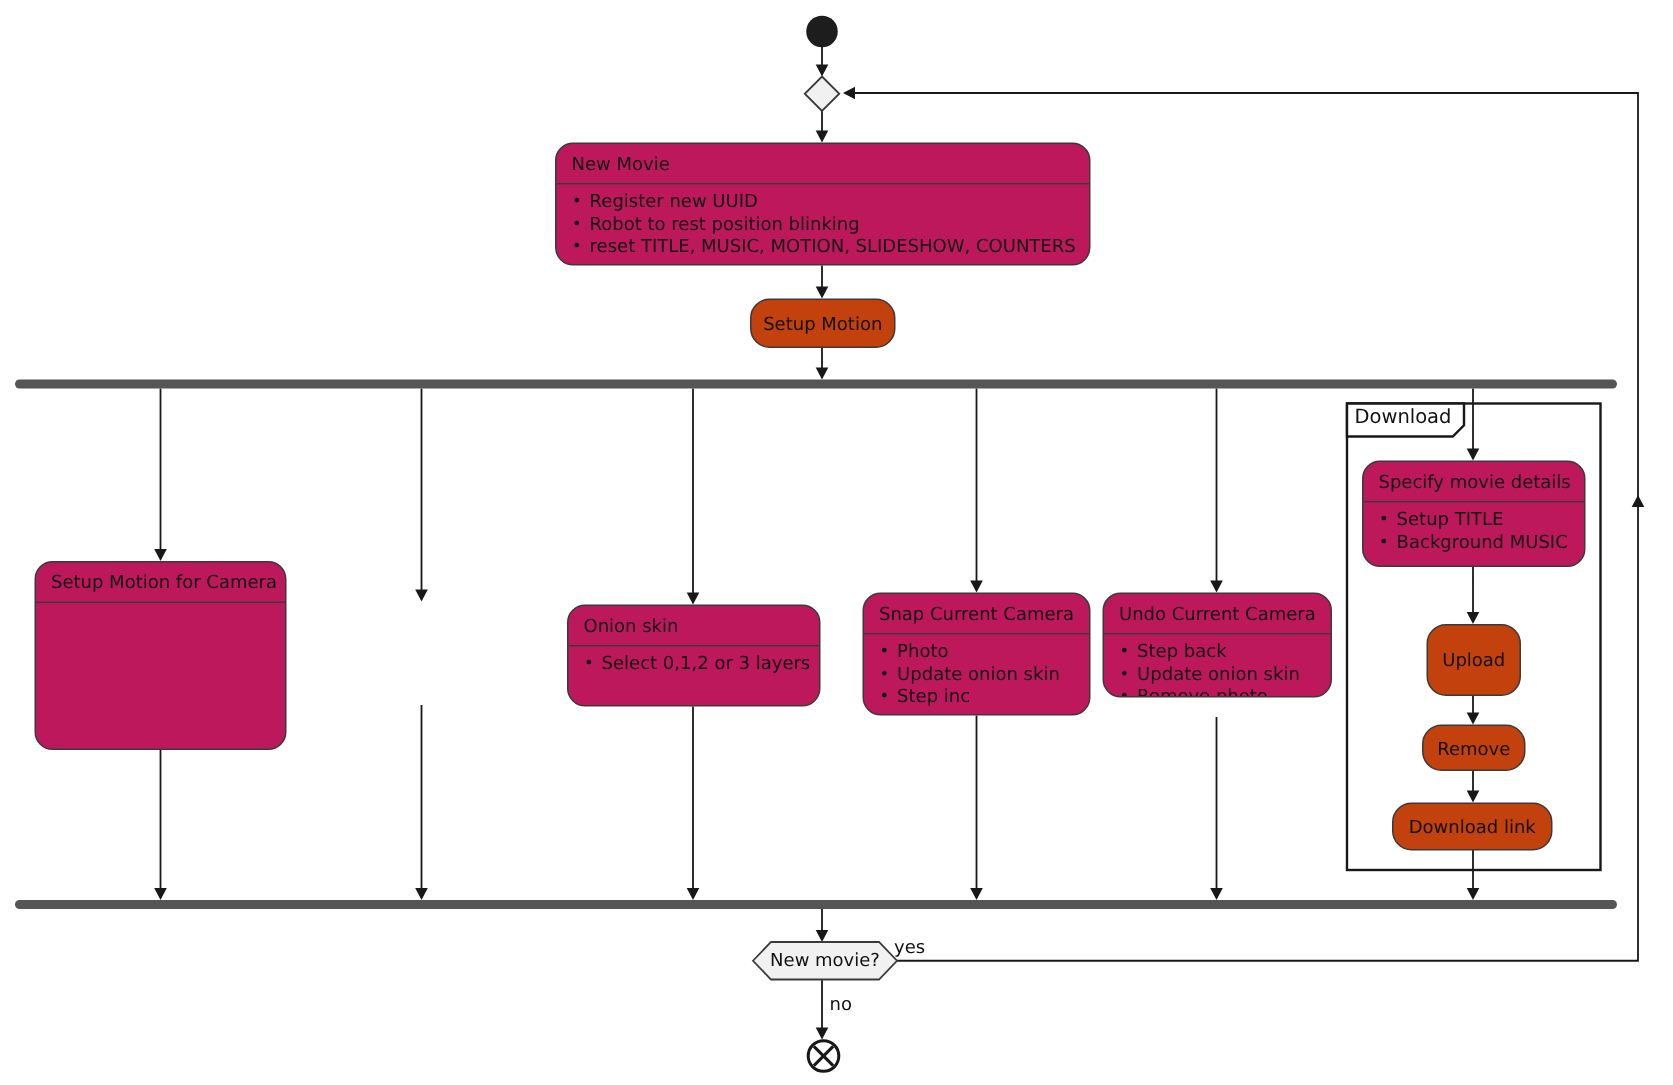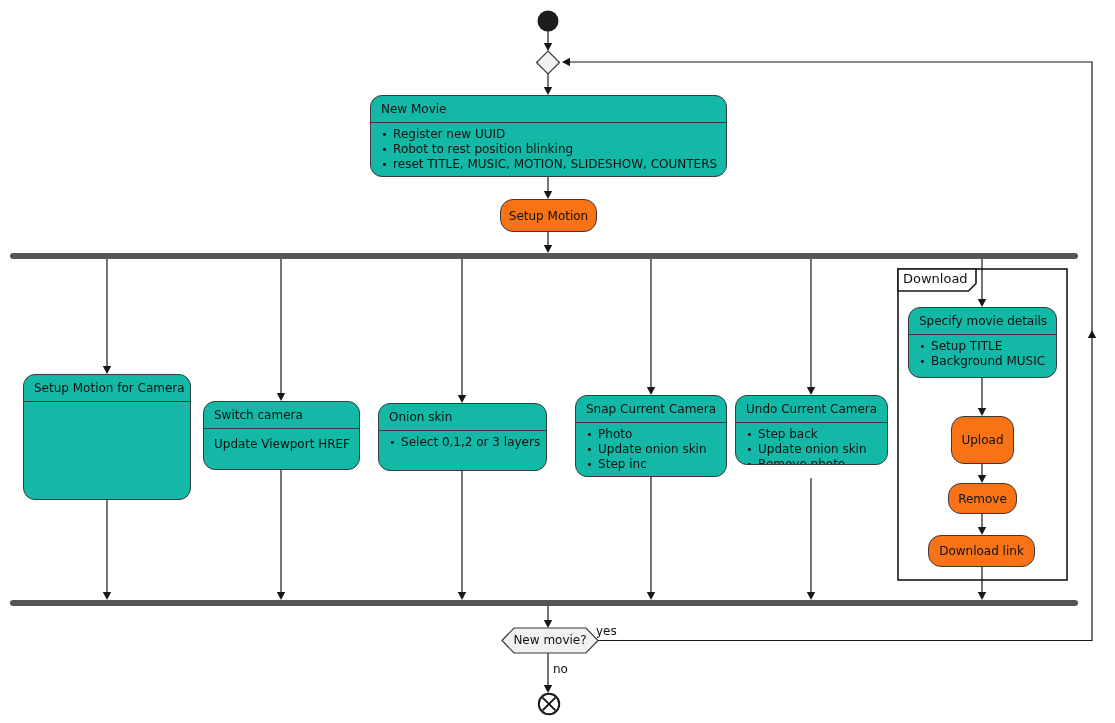--- a/index.html
+++ b/index.html
@@ -7,34 +7,34 @@
     position:relative;
     width:1115px;height:723px;
     background:#ffffff;
     font-family:"DejaVu Sans","Liberation Sans",sans-serif;
     font-size:12px;color:#111111;
     overflow:hidden;
   }
   #edges{position:absolute;left:0;top:0;z-index:1;}
   .activity{
     position:absolute;z-index:2;box-sizing:border-box;
-    background:#14b8a6;border:1px solid #3a3a3a;border-radius:12px;
+    background:#be185d;border:1px solid #3a3a3a;border-radius:12px;
     overflow:hidden;
   }
   .activity-title{
     padding:6px 10px 5px 10px;line-height:15px;
     border-bottom:1px solid #3a3a3a;white-space:nowrap;
   }
   .activity-body{padding:4px 4px 4px 8px;}
   .item-row{line-height:15px;white-space:nowrap;}
   .dot{display:inline-block;margin:0 5px 0 2px;transform:scale(.9);}
   .plain-row{line-height:15px;padding:4px 2px 0 2px;white-space:nowrap;}
   .pill{
     position:absolute;z-index:2;box-sizing:border-box;
-    background:#f97316;border:1px solid #3a3a3a;border-radius:13px;
+    background:#c2410c;border:1px solid #3a3a3a;border-radius:13px;
     display:flex;align-items:center;justify-content:center;
     white-space:nowrap;overflow:hidden;
   }
   .floating-label{position:absolute;z-index:3;line-height:13px;white-space:nowrap;}
   .hex-label{
     position:absolute;z-index:3;width:96px;text-align:center;
     line-height:14px;white-space:nowrap;
   }
   .partition-label{position:absolute;z-index:3;line-height:14px;font-size:13px;white-space:nowrap;}
 </style>
@@ -136,26 +136,20 @@
   </div>
 
   <div class="pill" style="left:500px;top:199px;width:97px;height:33px">
     <span>Setup Motion</span>
   </div>
 
   <div class="activity" style="left:23px;top:374px;width:168px;height:126px">
     <div class="activity-title">Setup Motion for Camera</div>
   </div>
 
-  <div class="activity" style="left:203px;top:401px;width:157px;height:69px">
-    <div class="activity-title">Switch camera</div>
-    <div class="activity-body">
-      <div class="plain-row">Update Viewport HREF</div>
-    </div>
-  </div>
 
   <div class="activity" style="left:378px;top:403px;width:169px;height:68px">
     <div class="activity-title">Onion skin</div>
     <div class="activity-body">
         <div class="item-row"><span class="dot">•</span><span>Select 0,1,2 or 3 layers</span></div>
       </div>
   </div>
 
   <div class="activity" style="left:575px;top:395px;width:152px;height:82px">
     <div class="activity-title">Snap Current Camera</div>

